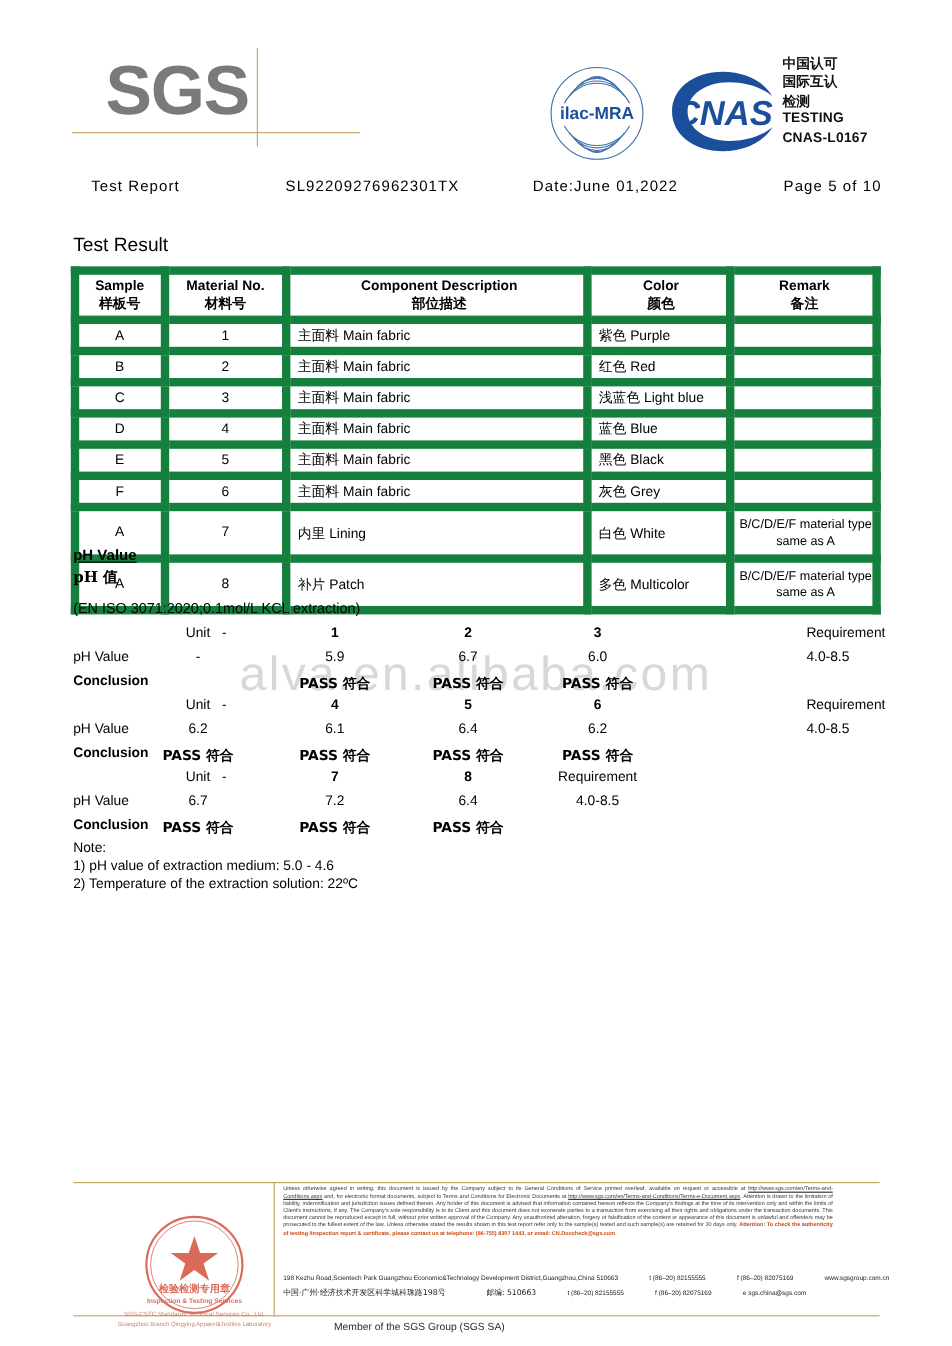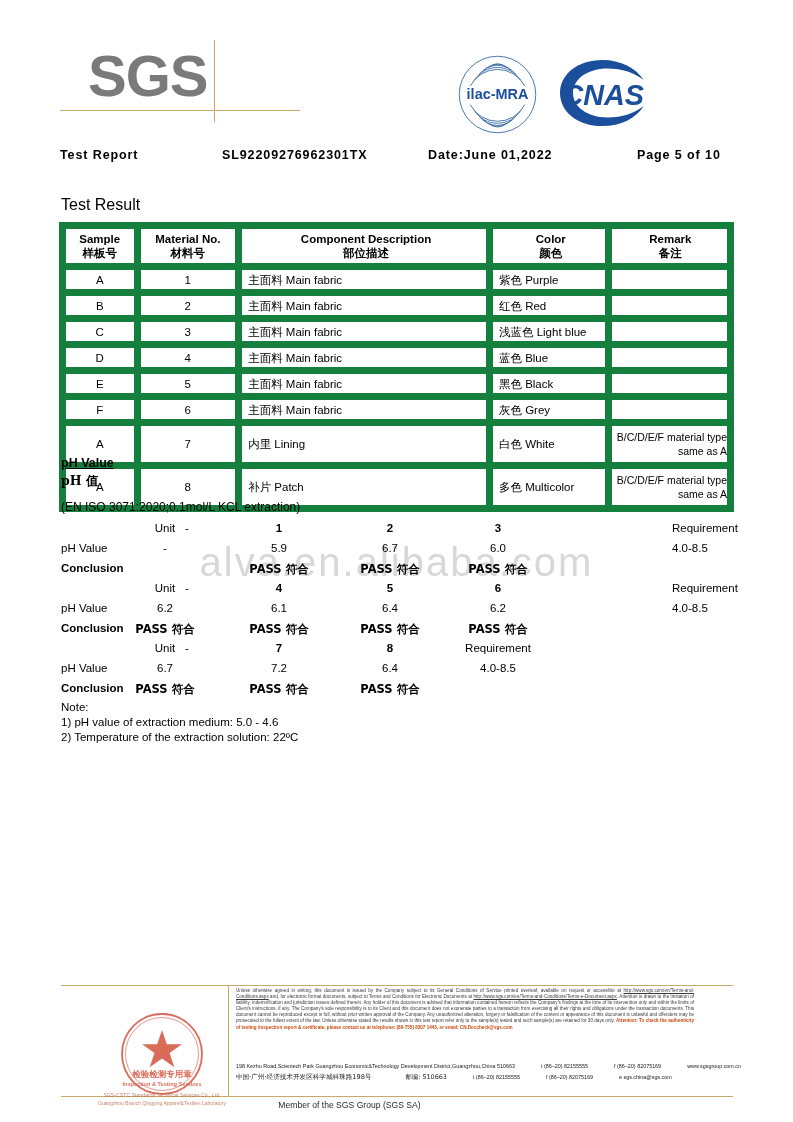--- a/index.html
+++ b/index.html
@@ -52,22 +52,22 @@
     position:absolute;left:652px;top:46px;
     font-size:11.5px;line-height:15.4px;
     font-weight:bold;
     color:#111;
     font-family:"DejaVu Sans",sans-serif;
   }
   .cnas-text .en{font-family:"Liberation Sans",sans-serif;letter-spacing:0.2px;}
 
   
   .report-line{
-    position:absolute;left:0;right:0;top:148px;height:20px;z-index:2;
-    font-weight:bold;font-size:12.5px;letter-spacing:0.9px;text-align:right;
+    position:absolute;left:16px;right:0;top:148px;height:20px;z-index:2;
+    font-weight:normal;font-size:12.5px;letter-spacing:0.9px;text-align:right;
   }
   .report-line span{position:absolute;white-space:nowrap;}
   .rl-title{left:60px;}
   .rl-no{left:222px;}
   .rl-date{left:428px;}
   .rl-page{left:637px;}
 
   .test-result{
     position:absolute;left:61px;top:196px;font-size:16px;z-index:2;
   }
@@ -80,21 +80,21 @@
   .sample-table td,.sample-table th{
     border:7px solid #15803d;padding:0;vertical-align:middle;
   }
   .sample-table thead th{
     font-weight:bold;text-align:center;padding:3px 2px;line-height:14px;
   }
   .sample-table .c-sample{width:68px;text-align:center;}
   .sample-table .c-matno{width:100px;text-align:center;}
   .sample-table .c-desc{width:270px;text-align:left;padding-left:6px;}
   .sample-table .c-color{width:115px;text-align:left;padding-left:6px;}
-  .sample-table .c-remark{width:122px;text-align:right;padding-left:4px;}
+  .sample-table .c-remark{width:122px;text-align:center;padding-left:4px;}
   .sample-table tbody td{height:19px;line-height:14px;}
   .sample-table tbody td.tall{height:36px;}
   .cjk{font-family:"DejaVu Sans",sans-serif;}
   .rmk{font-size:10.5px;line-height:12px;}
 
   
   .ph-head{position:absolute;left:61px;top:456px;z-index:2;}
   .ph-head .en{
     font-size:12.5px;font-weight:bold;text-decoration:underline;display:block;
   }
@@ -178,20 +178,27 @@
       <text x="50" y="55" text-anchor="middle" font-family="Liberation Sans, sans-serif" font-size="17" font-weight="bold" fill="#1b4f9c">ilac-MRA</text>
     </svg>
 
     <svg class="cnas" viewBox="0 0 130 100">
       <path d="M65 4 C30 4 6 24 6 50 C6 76 30 96 65 96 C90 96 112 85 122 68
                C110 78 92 84 72 84 C44 84 24 69 24 50 C24 31 44 16 72 16
                C92 16 110 22 122 32 C112 15 90 4 65 4 Z" fill="#1b4f9c"></path>
       <text x="66" y="66" text-anchor="middle" font-family="Liberation Sans, sans-serif" font-size="40" font-weight="bold" fill="#1b4f9c" font-style="italic">CNAS</text>
     </svg>
 
+    <div class="cnas-text">
+      <div class="cjk">中国认可</div>
+      <div class="cjk">国际互认</div>
+      <div class="cjk">检测</div>
+      <div class="en">TESTING</div>
+      <div class="en">CNAS-L0167</div>
+    </div>
   </div>
 
   <div class="report-line">
     <span class="rl-title">Test Report</span>
     <span class="rl-no">SL92209276962301TX</span>
     <span class="rl-date">Date:June 01,2022</span>
     <span class="rl-page">Page 5 of 10</span>
   </div>
 
   <div class="test-result">Test Result</div>

